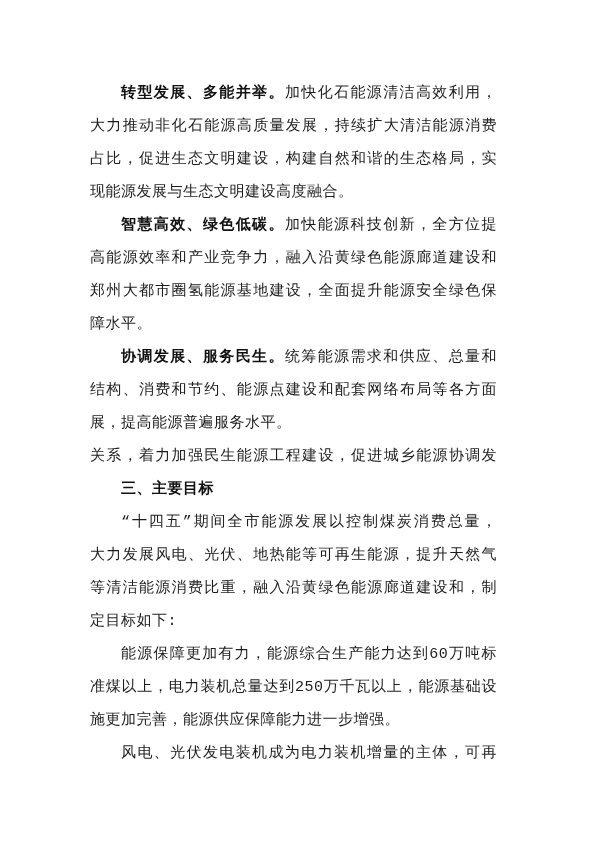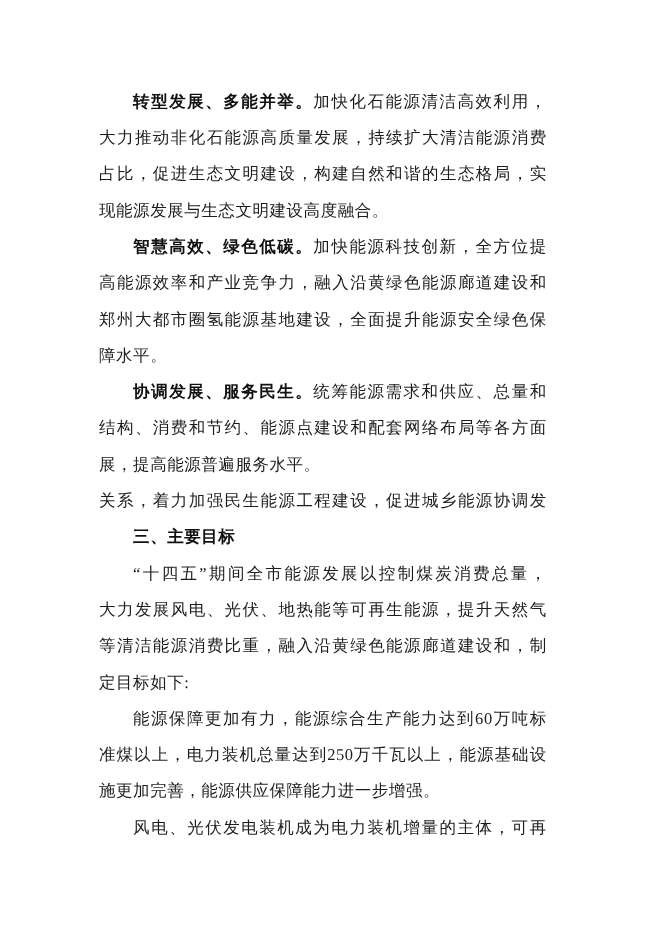--- a/index.html
+++ b/index.html
@@ -6,21 +6,21 @@
     margin: 0;
     padding: 0;
     background: #ffffff;
   }
   .page {
     position: relative;
     width: 600px;
     height: 848px;
     background: #ffffff;
     overflow: hidden;
-    font-family: Liberation Serif, serif;
+    font-family: Liberation Mono, monospace;
     color: #1c1c1c;
   }
   .doc-body {
     position: absolute;
     left: 90px;
     top: 77px;
     width: 407px;
     font-size: 15px;
     line-height: 33px;
     letter-spacing: 0.5px;

